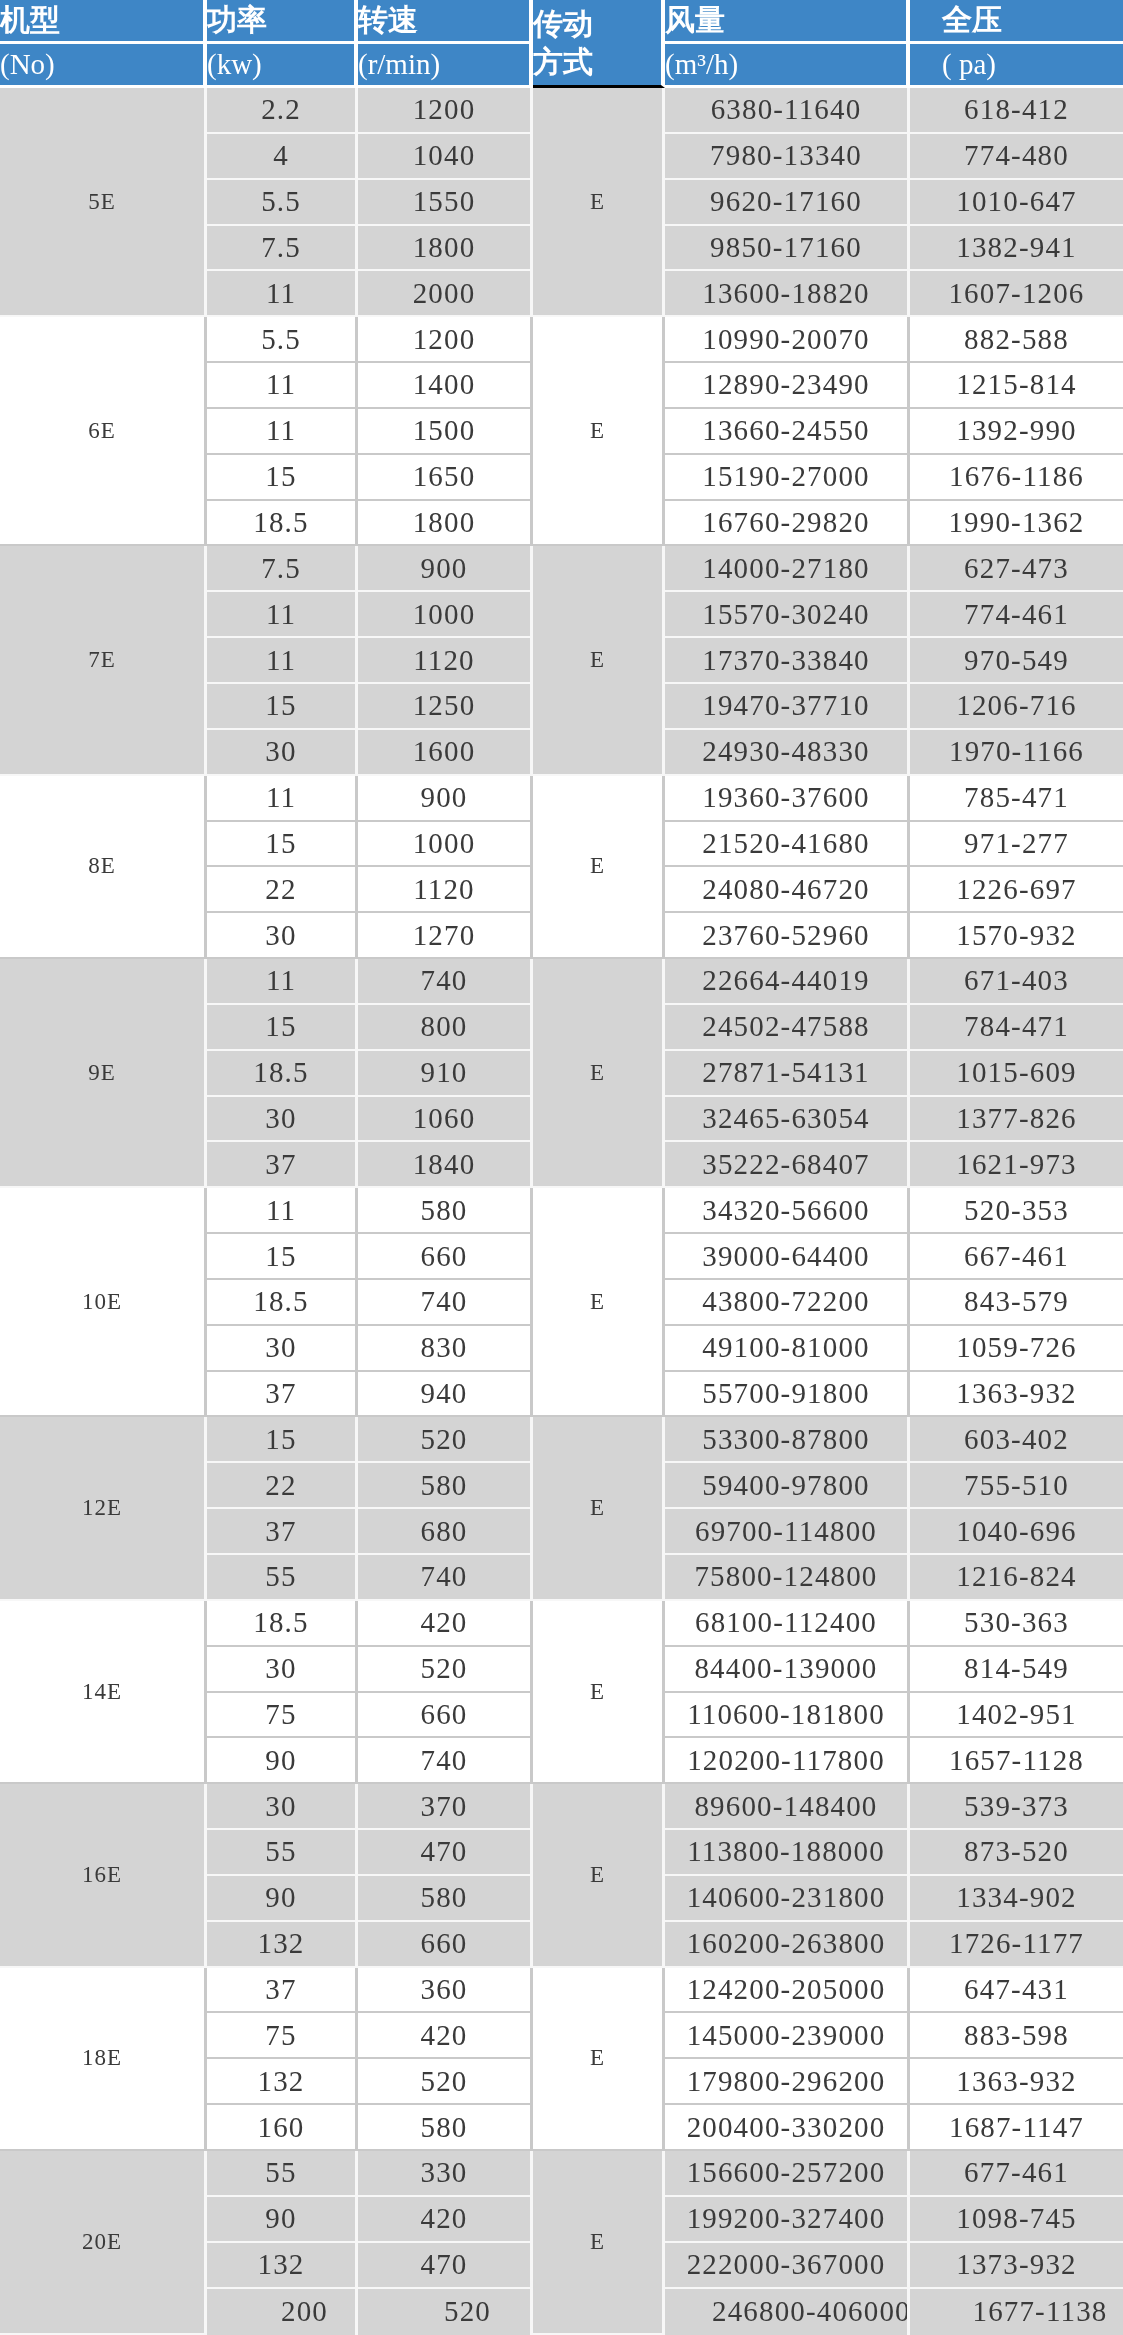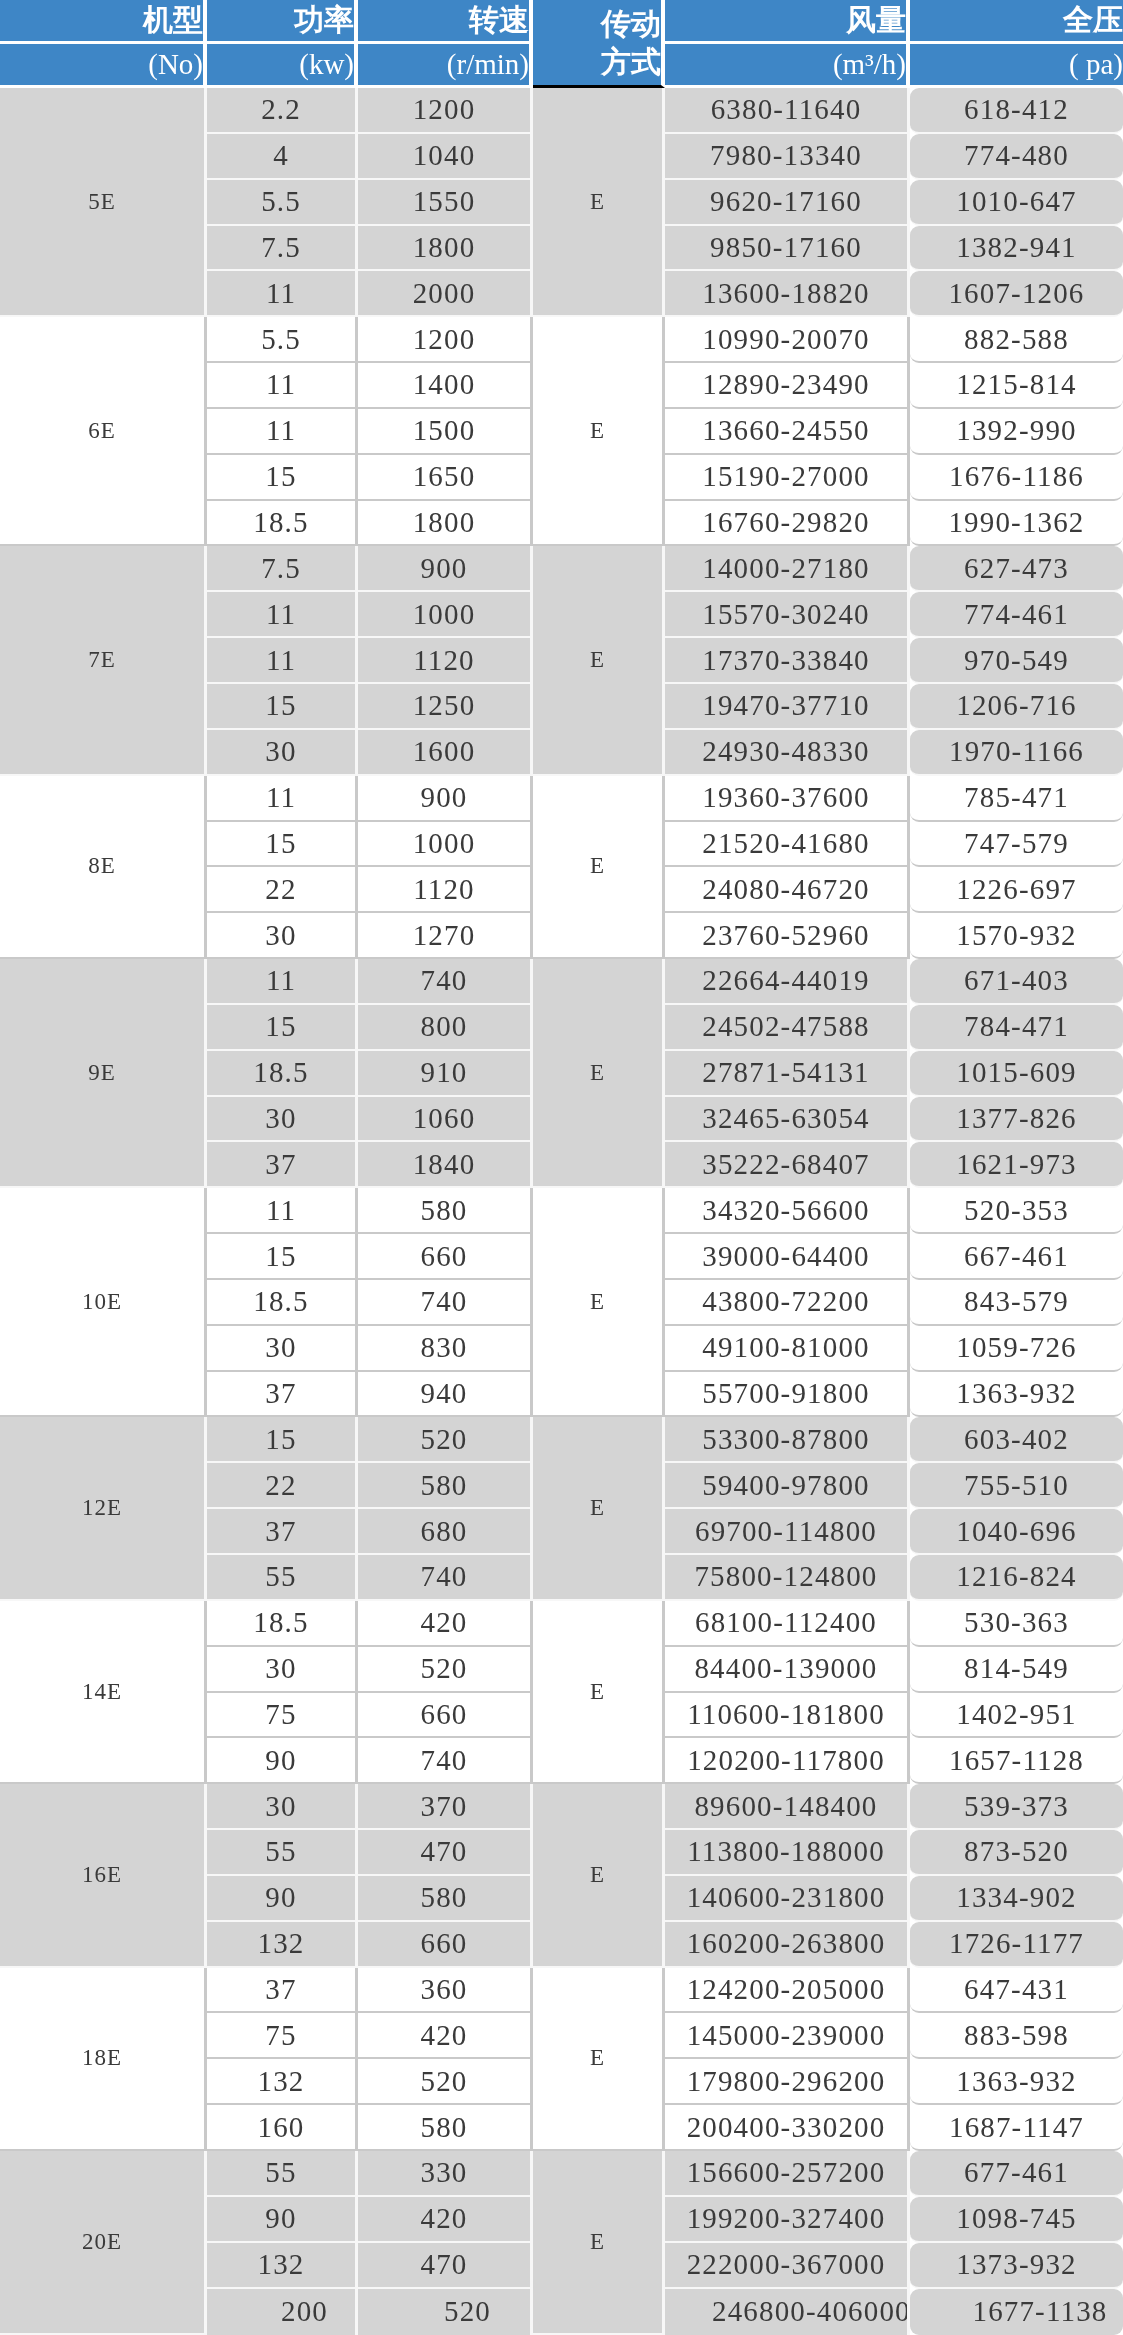--- a/index.html
+++ b/index.html
@@ -10,21 +10,21 @@
     border-collapse: separate;
     border-spacing: 0;
     table-layout: fixed;
   }
   thead th {
     background: #3e86c6;
     color: #ffffff;
     font-weight: 700;
     border-right: 4px solid #ffffff;
     vertical-align: middle;
-    text-align: right;
+    text-align: left;
     padding: 0;
   }
   thead tr { height: 44px; }
   thead th:last-child { border-right: none; padding-left: 32px; }
   th.h-label {
     font-family: "Liberation Sans", "DejaVu Sans", sans-serif;
     font-size: 30px;
     border-bottom: 3px solid #ffffff;
   }
   th.h-unit {
@@ -47,21 +47,21 @@
     color: #3a3a3a;
     letter-spacing: 0.04em;
     border-right: 3px solid;
     border-bottom: 2px solid;
     padding: 0;
     overflow: hidden;
     white-space: nowrap;
   }
   tbody tr { height: 45.8px; }
   tbody td.col-model, tbody td.col-drive { font-size: 23px; }
-  tbody td:last-child { border-right: none; border-radius: 9px; }
+  tbody td:last-child { border-right: none; }
   tbody tr.g-gray  td { background: #d4d4d4; border-color: #f7f7f7; }
   tbody tr.g-white td { background: #ffffff; border-color: #c9c9c9; }
   tbody tr:last-child td { border-bottom: none; padding-left: 47px; }
 </style>
 </head>
 <body>
 
 <table class="spec">
   <colgroup>
     <col style="width:207px">
@@ -193,21 +193,21 @@
         <td>11</td>
         <td>900</td>
         <td class="col-drive" rowspan="4">E</td>
         <td>19360-37600</td>
         <td>785-471</td>
       </tr>
       <tr class="g-white">
         <td>15</td>
         <td>1000</td>
         <td>21520-41680</td>
-        <td>747-579</td>
+        <td>971-277</td>
       </tr>
       <tr class="g-white">
         <td>22</td>
         <td>1120</td>
         <td>24080-46720</td>
         <td>1226-697</td>
       </tr>
       <tr class="g-white">
         <td>30</td>
         <td>1270</td>

